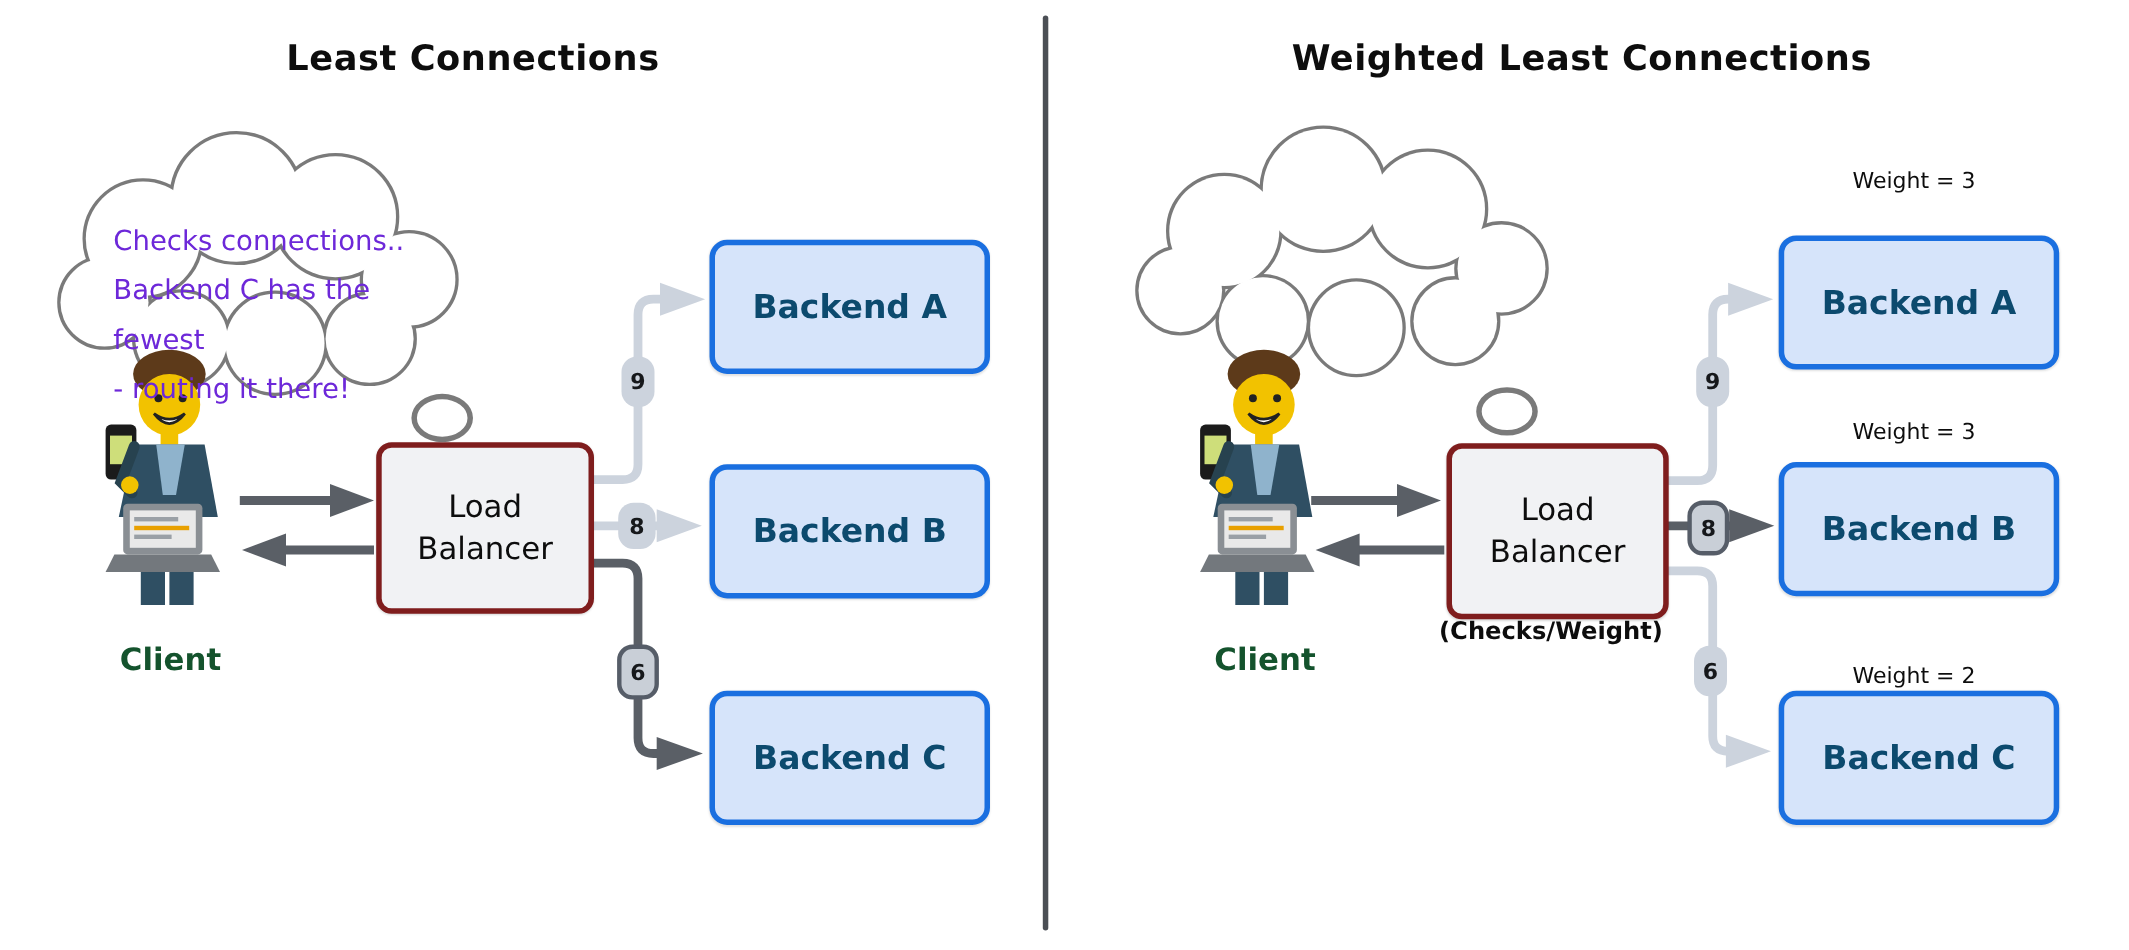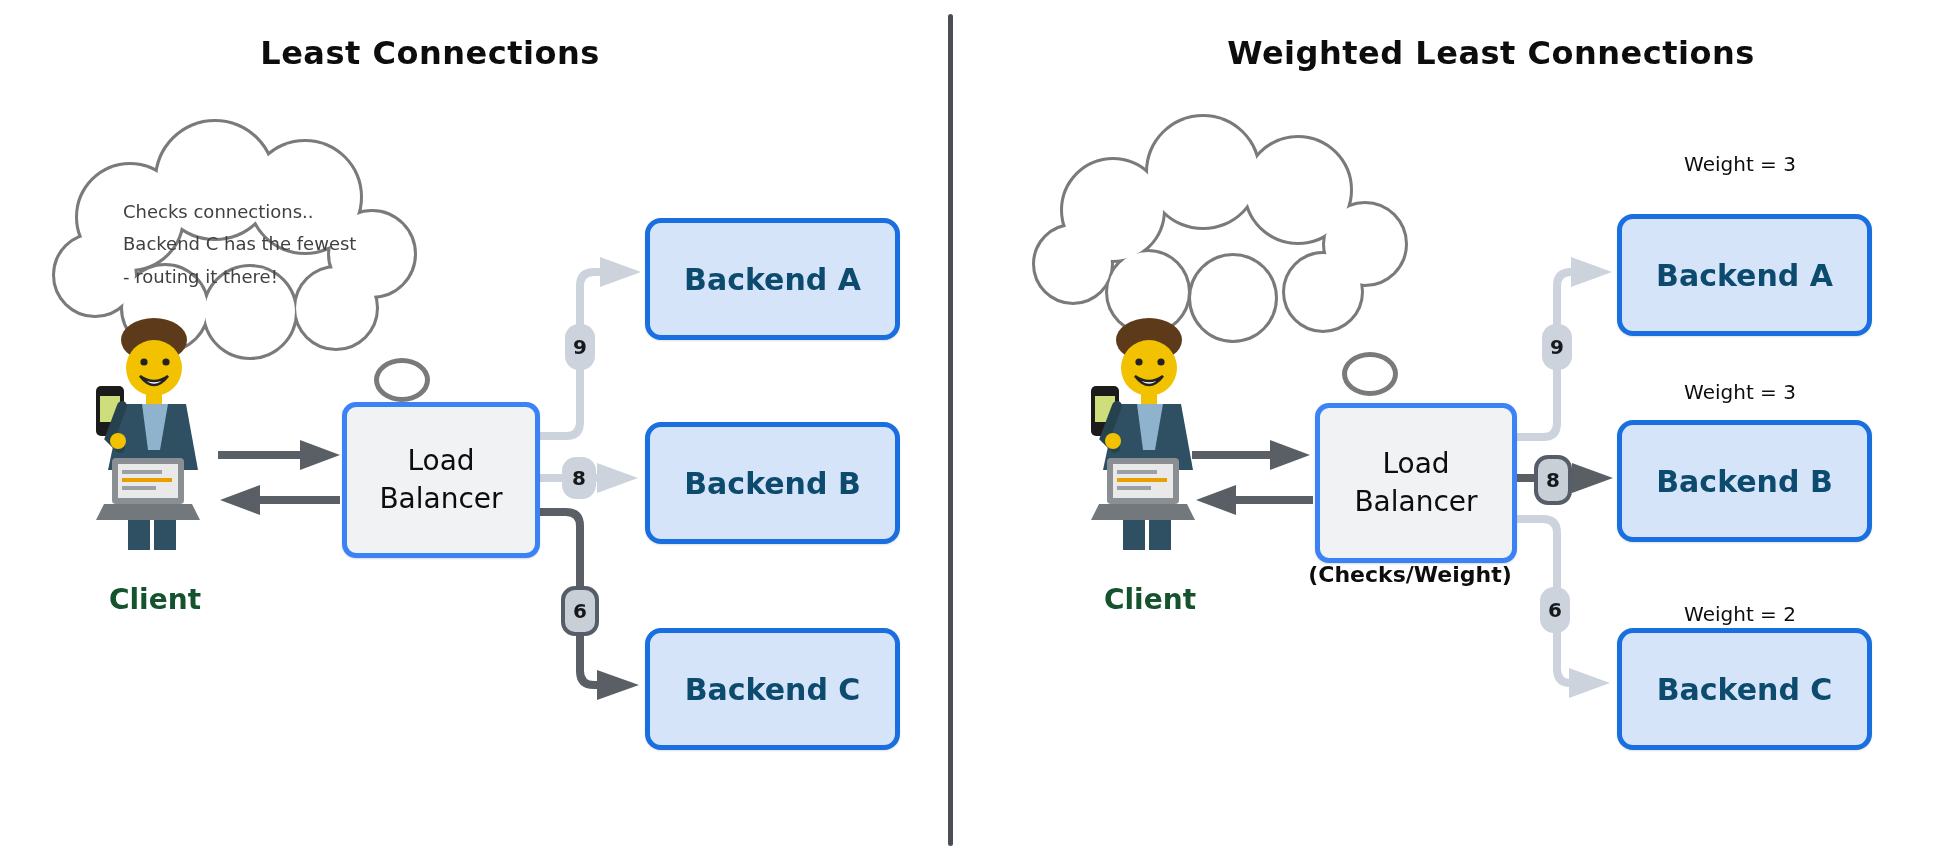--- a/index.html
+++ b/index.html
@@ -6,27 +6,27 @@
   .canvas{
     position:relative;width:1935px;height:864px;background:#ffffff;overflow:hidden;
     font-family:"DejaVu Sans","Liberation Sans",sans-serif;color:#111;
   }
   .title{
     position:absolute;text-align:center;font-size:32px;font-weight:bold;color:#0d0d0d;letter-spacing:0.5px;
   }
   .divider{position:absolute;left:948px;top:14px;width:5px;height:832px;background:#4b4f55;border-radius:3px;}
   .cloud-svg{position:absolute;overflow:visible;}
   .thought{
-    position:absolute;font-size:18px;line-height:1.8;color:#404040;white-space:pre-line;z-index:4;margin-left:20px;
+    position:absolute;font-size:25px;line-height:1.8;color:#6d28d9;white-space:pre-line;z-index:4;
   }
   .tail-bubble{
     position:absolute;width:46px;height:34px;border:5px solid #7a7a7a;border-radius:50%;background:#fff;z-index:3;
   }
   .lb-box{
-    position:absolute;background:#f1f2f4;border:5px solid #3b82f6;border-radius:14px;
+    position:absolute;background:#f1f2f4;border:5px solid #7f1d1d;border-radius:14px;
     display:flex;align-items:center;justify-content:center;z-index:2;
     box-shadow:0 1px 2px rgba(0,0,0,0.15);
   }
   .lb-label{font-size:28px;font-weight:500;text-align:center;white-space:pre-line;line-height:1.35;color:#0d0d0d;}
   .lb-caption{position:absolute;text-align:center;font-size:22px;font-weight:bold;color:#0d0d0d;}
   .backend{
     position:absolute;width:245px;height:112px;background:#d6e4fa;border:5px solid #1a6fe0;border-radius:16px;
     display:flex;align-items:center;justify-content:center;z-index:2;
     font-size:30px;font-weight:600;color:#0c4a6e;box-shadow:0 1px 2px rgba(0,0,0,0.12);
   }
@@ -138,21 +138,21 @@
   </div>
   <div class="backend" style="left:645px;top:422px;">
     <span>Backend B</span>
   </div>
   <div class="backend" style="left:645px;top:628px;">
     <span>Backend C</span>
   </div>
 
   <div class="divider"></div>
 
-  <div class="title" style="left:1161px;top:34px;width:660px;">Weighted Least Connections</div>
+  <div class="title" style="left:1108px;top:34px;width:660px;">Weighted Least Connections</div>
 
   <svg class="cloud-svg" style="left:1018px;top:112px;" width="400" height="235" viewBox="0 0 400 235">
     <g fill="#ffffff" stroke="#7a7a7a" stroke-width="6">
       <circle cx="95" cy="98" r="50"></circle>
         <circle cx="185" cy="60" r="55"></circle>
         <circle cx="280" cy="78" r="52"></circle>
       <circle cx="347" cy="132" r="40"></circle>
         <circle cx="55" cy="152" r="38"></circle>
         <circle cx="130" cy="180" r="40"></circle>
       <circle cx="215" cy="186" r="42"></circle>

